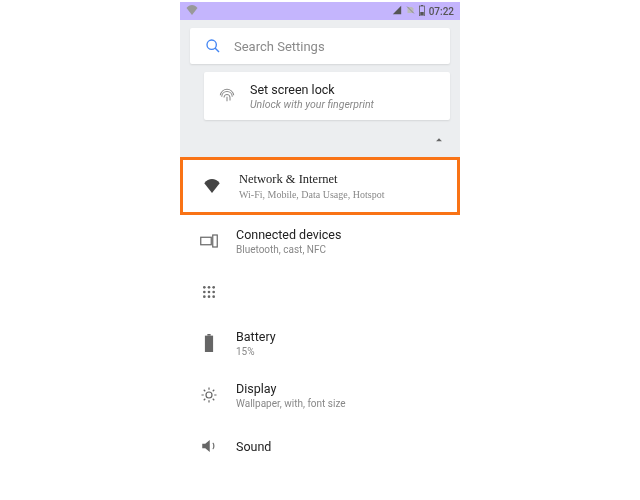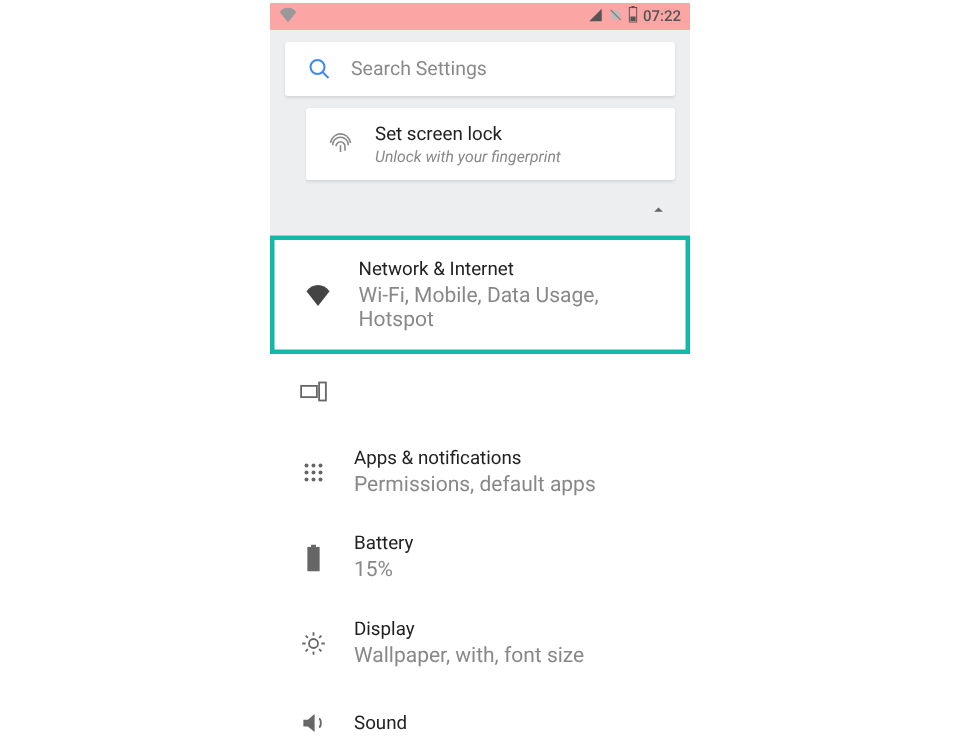--- a/index.html
+++ b/index.html
@@ -16,21 +16,21 @@
     position: relative;
   }
   .status-bar {
     height: 18px;
     display: flex;
     align-items: center;
     justify-content: space-between;
     padding: 0 6px;
     font-size: 10px;
     color: #555;
-    background: #fca5a5;
+    background: #c4b5fd;
   }
   .status-left, .status-right { display: flex; align-items: center; gap: 4px; }
   .status-right { font-weight: 500; }
   .card {
     background: #fff;
     margin: 8px 10px;
     border-radius: 2px;
     box-shadow: 0 1px 2px rgba(0,0,0,0.1);
     display: flex;
     align-items: center;
@@ -51,32 +51,33 @@
   }
   .chevron { color: #666; }
   .list { background: #fff; }
   .item {
     display: flex;
     align-items: center;
     padding: 12px 16px;
     min-height: 50px;
   }
   .item.highlight {
-    border: 3px solid #14b8a6;
+    border: 3px solid #f97316;
+    font-family: Liberation Serif, serif;
   }
   .item-icon {
     width: 26px;
     display: flex;
     justify-content: center;
     color: #666;
     flex-shrink: 0;
   }
   .item-texts { margin-left: 14px; }
   .item-title { font-size: 12.5px; color: #222; }
-  .item-sub { font-size: 14px; color: #888; margin-top: 2px; }
+  .item-sub { font-size: 10px; color: #888; margin-top: 2px; }
 </style>
 </head>
 <body>
 
 <div class="phone">
 
   <div class="status-bar">
     <div class="status-left">
       <span>
         <svg width="12" height="10" viewBox="0 0 24 20">
@@ -154,40 +155,40 @@
       </div>
     </div>
 
     <div class="item">
       <span class="item-icon">
         <svg width="18" height="14" viewBox="0 0 24 18" fill="none" stroke="#666" stroke-width="1.6">
             <rect x="1" y="4" width="14" height="10"></rect>
             <rect x="17" y="1" width="6" height="16"></rect>
           </svg>
       </span>
+      <div class="item-texts">
+        <div class="item-title">Connected devices</div>
+        <div class="item-sub">Bluetooth, cast, NFC</div>
+      </div>
     </div>
 
     <div class="item">
       <span class="item-icon">
         <svg width="16" height="16" viewBox="0 0 24 24" fill="#666">
             <circle cx="5" cy="5" r="2"></circle>
             <circle cx="12" cy="5" r="2"></circle>
             <circle cx="19" cy="5" r="2"></circle>
             <circle cx="5" cy="12" r="2"></circle>
             <circle cx="12" cy="12" r="2"></circle>
             <circle cx="19" cy="12" r="2"></circle>
             <circle cx="5" cy="19" r="2"></circle>
             <circle cx="12" cy="19" r="2"></circle>
             <circle cx="19" cy="19" r="2"></circle>
           </svg>
       </span>
-      <div class="item-texts">
-        <div class="item-title">Apps &amp; notifications</div>
-        <div class="item-sub">Permissions, default apps</div>
-      </div>
     </div>
 
     <div class="item">
       <span class="item-icon">
         <svg width="10" height="18" viewBox="0 0 12 22">
             <rect x="1" y="2" width="10" height="20" fill="#666"></rect>
             <rect x="4" y="0" width="4" height="2" fill="#666"></rect>
           </svg>
       </span>
       <div class="item-texts">

